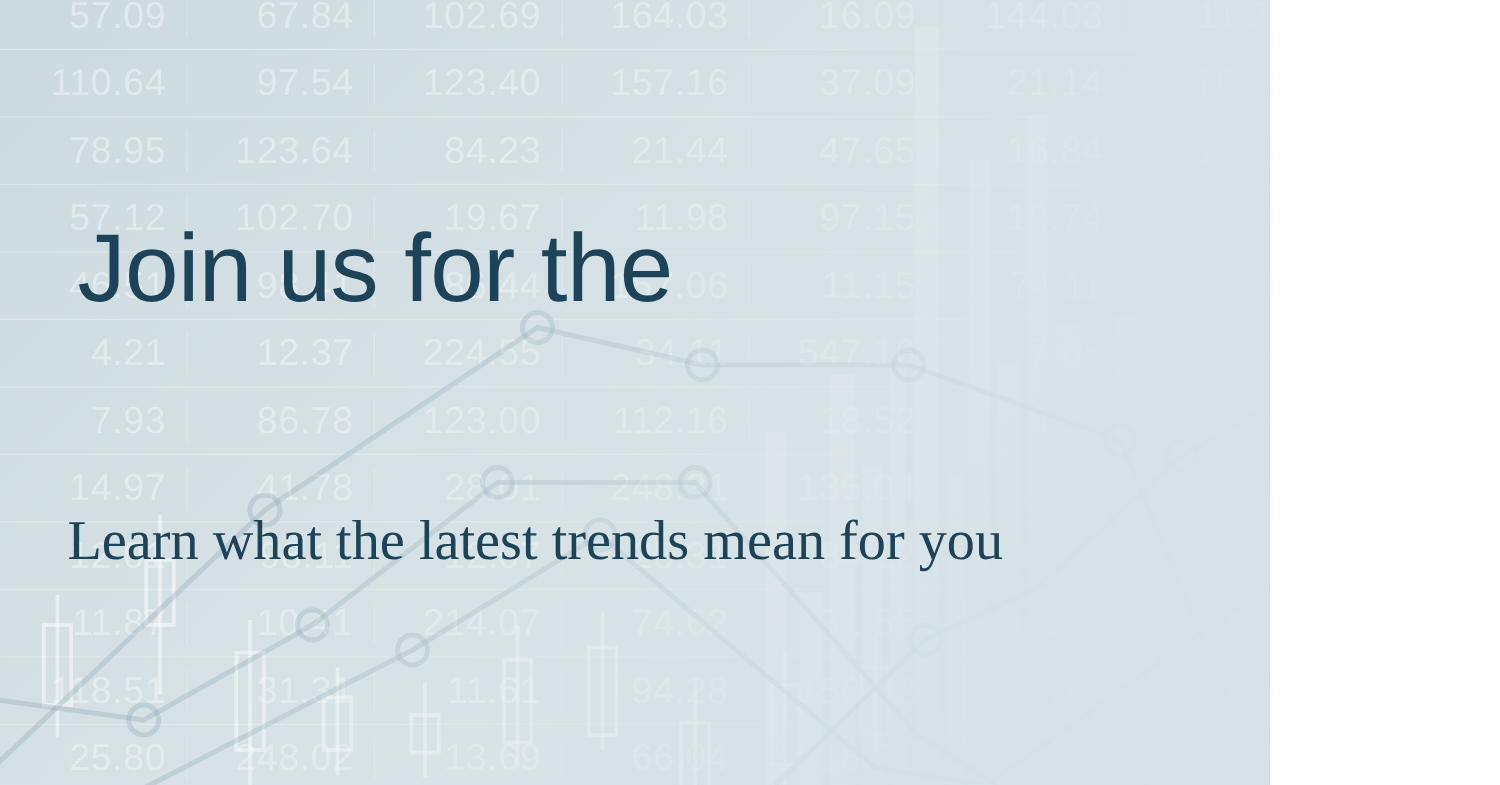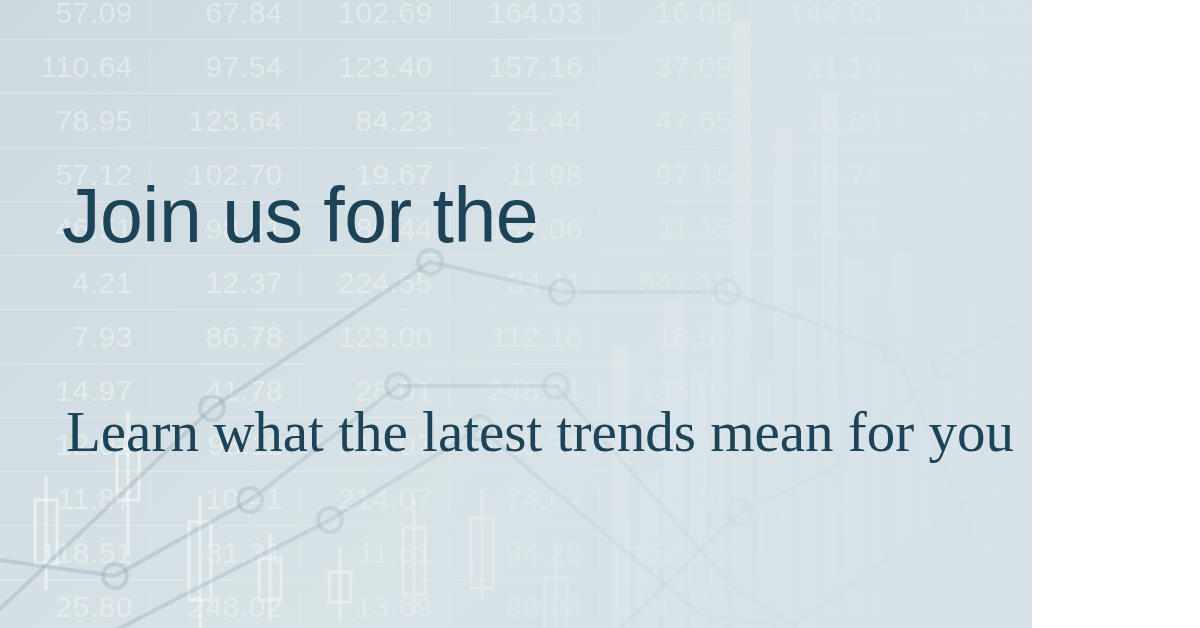--- a/index.html
+++ b/index.html
@@ -7,21 +7,20 @@
     padding: 0;
     background: #ffffff;
   }
   #canvas {
     position: relative;
     width: 1016px;
     height: 628px;
     overflow: hidden;
     background: linear-gradient(135deg, #ccd9de 0%, #d3dfe3 32%, #dae5e8 62%, #d6e1e6 82%, #d3dfe4 100%);
     font-family: "Liberation Sans", sans-serif;
-    padding-left: 16px;
   }
 
   
   .bg-layer {
     position: absolute;
     inset: 0;
     pointer-events: none;
   }
   #numbers-grid {
     position: absolute;
@@ -66,25 +65,25 @@
     font-family: "Liberation Sans", sans-serif;
     font-weight: 400;
     font-size: 77px;
     line-height: 95px;
     color: #1d4359;
     letter-spacing: -0.5px;
     white-space: nowrap;
   }
   #subhead {
     position: absolute;
-    left: 66px;
+    left: 54px;
     top: 405px;
     font-family: "Liberation Serif", serif;
     font-weight: 400;
-    font-size: 57px;
+    font-size: 45px;
     line-height: 54px;
     color: #1d4359;
     letter-spacing: 0px;
     white-space: nowrap;
   }
 </style>
 </head>
 <body>
 
 <div id="canvas">

